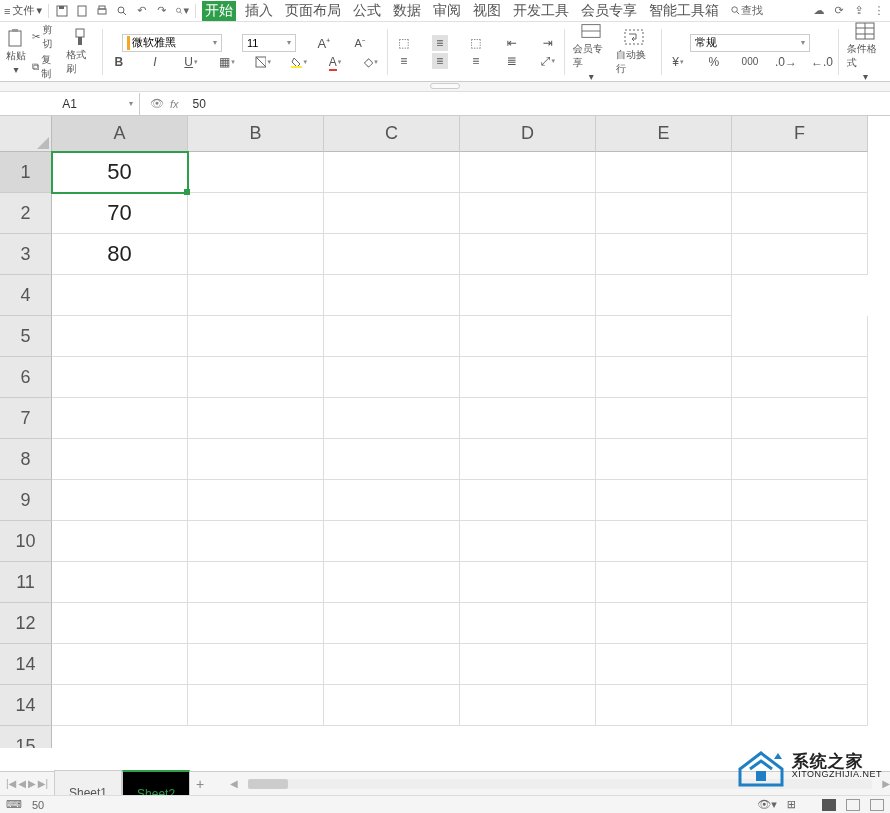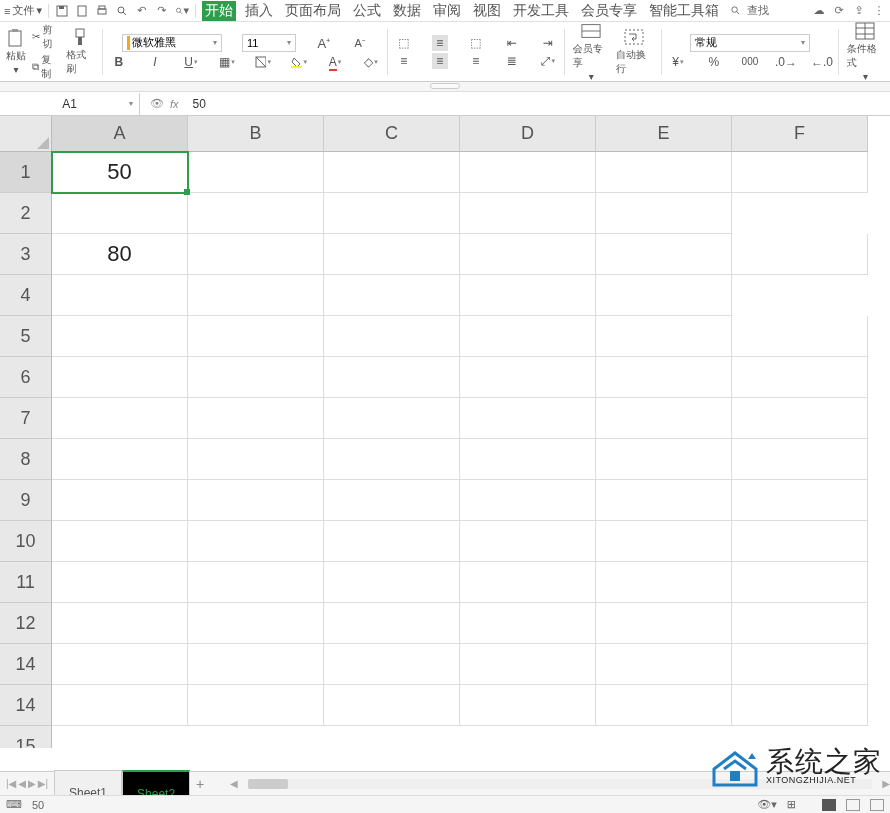--- a/index.html
+++ b/index.html
@@ -5,21 +5,21 @@
 * { box-sizing: border-box; margin: 0; padding: 0; font-family: "Microsoft YaHei", Arial, sans-serif; }
 body { width: 890px; height: 813px; background: #fff; overflow: hidden; position: relative; }
 
 
 .qat { height: 22px; display: flex; align-items: center; padding: 0 4px; gap: 6px; font-size: 11px; color: #555; border-bottom: 1px solid #e0e0e0; }
 .qat .file-btn { display: flex; align-items: center; gap: 2px; cursor: pointer; }
 .qat .qicon { width: 14px; height: 14px; display: inline-flex; align-items: center; justify-content: center; cursor: pointer; color: #666; }
 .qat .sep { width: 1px; height: 14px; background: #ddd; }
 .tablabel { font-size: 14px; padding: 1px 3px; cursor: pointer; color: #555; }
 .tablabel.active { background: #2e9e4a; color: #fff; }
-.search-area { display: flex; align-items: center; gap: 6px; margin-left: 2px; font-size: 11px; color: #666; }
+.search-area { display: flex; align-items: center; gap: 0; margin-left: 2px; font-size: 11px; color: #666; }
 .qat .spacer { flex: 1; }
 
 
 .ribbon { height: 60px; display: flex; align-items: center; padding: 2px 6px; gap: 6px; border-bottom: 1px solid #ccc; background: #fff; }
 .rgroup { display: flex; flex-direction: column; align-items: center; gap: 2px; height: 54px; justify-content: center; }
 .rgroup-row { display: flex; gap: 20px; align-items: center; }
 .bigbtn { display: flex; flex-direction: column; align-items: center; font-size: 10px; color: #555; cursor: pointer; gap: 1px; }
 .bigbtn .bic { width: 20px; height: 20px; display: flex; align-items: center; justify-content: center; color: #666; }
 .smallbtn { display: flex; align-items: center; gap: 2px; font-size: 10px; color: #555; cursor: pointer; }
 .vsep { width: 1px; height: 46px; background: #e0e0e0; margin: 0 2px; }
@@ -72,21 +72,21 @@
 .status { position:absolute; bottom:0; left:0; height:18px; width:100%; display:flex; align-items:center; background:#f5f5f5; border-top:1px solid #ddd; font-size:11px; color:#666; padding:0 6px; gap:10px;}
 .status .spacer { flex:1; }
 .status .vicon { width:14px; height:12px; border:1px solid #999; cursor:pointer; display:inline-block;}
 .status .vicon.active { background:#555; border-color:#555;}
 
 
 .watermark { position: absolute; right: 8px; bottom: 26px; display: flex; align-items: center; gap: 6px; font-family: "SimHei", sans-serif; }
 .watermark .logo { width: 50px; height: 42px; position: relative; }
 .watermark .logo svg { width: 100%; height: 100%; }
 .watermark .txt { display: flex; flex-direction: column; line-height: 1; }
-.watermark .cn { font-size: 28px; font-weight: normal; color: #222; letter-spacing: 1px; }
+.watermark .cn { font-size: 17px; font-weight: bold; color: #222; letter-spacing: 1px; }
 .watermark .en { font-size: 9px; color: #222; letter-spacing: 0.5px; }
 
 svg { display: block; }
 </style>
 </head>
 <body>
 
 <div class="qat">
   <span class="file-btn">≡ <span>文件</span> ▾</span>
   <span class="sep"></span>
@@ -322,20 +322,21 @@
   <div class="cells" id="cells">
       <div class="row">
         <div class="cell active">50</div>
         <div class="cell"></div>
         <div class="cell"></div>
         <div class="cell"></div>
         <div class="cell"></div>
         <div class="cell"></div>
       </div>
       <div class="row">
+        <div class="cell">70</div>
         <div class="cell"></div>
         <div class="cell"></div>
         <div class="cell"></div>
         <div class="cell"></div>
         <div class="cell"></div>
       </div>
       <div class="row">
         <div class="cell">80</div>
         <div class="cell"></div>
         <div class="cell"></div>

